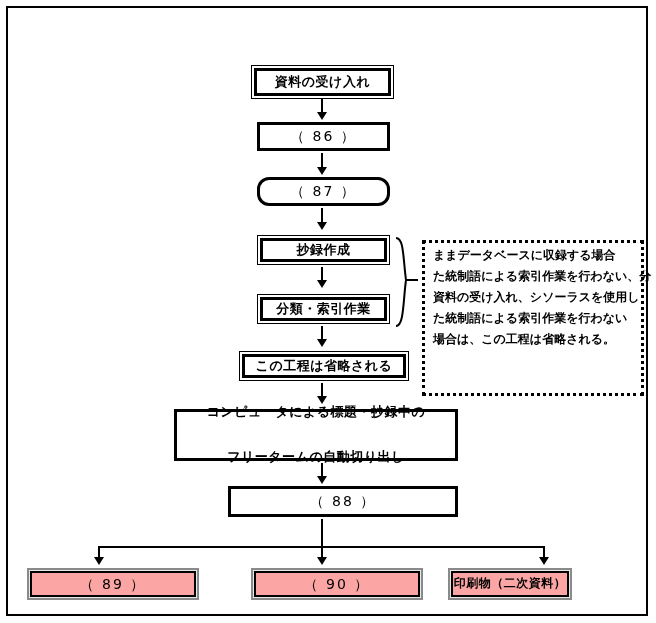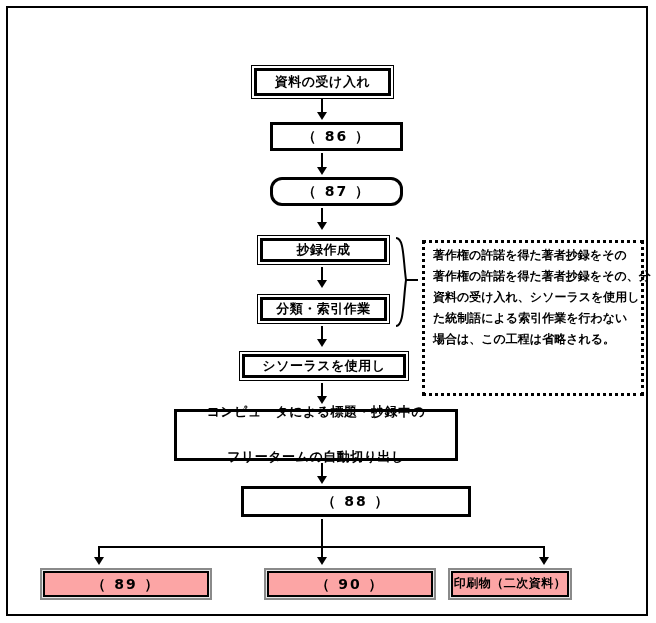--- a/index.html
+++ b/index.html
@@ -82,23 +82,22 @@
   .jp {
     font-size: 13px;
     font-weight: bold;
   }
   .jp-small {
     font-size: 12px;
     font-weight: bold;
   }
   .num {
     font-size: 14px;
-    font-weight: bold;
+    font-weight: normal;
     letter-spacing: 2px;
-    margin-left: 13px;
   }
   .twoline {
     flex-direction: column;
     justify-content: center;
     gap: 24px;
   }
   .twoline .line {
     display: block;
     padding: 1px 0;
   }
@@ -185,29 +184,29 @@
 
     <div class="vline" style="left:313px; top:318px; height:15px;"></div>
     <div class="arrowhead" style="left:309px; top:331px;"></div>
 
     <svg id="brace" style="left:386px; top:228px;" width="28" height="92" viewBox="0 0 28 92">
       <path d="M2,2 C10,2 9,22 12,44 C9,66 10,90 2,90" fill="none" stroke="#000000" stroke-width="2"></path>
       <path d="M12,44 L24,44" fill="none" stroke="#000000" stroke-width="2"></path>
     </svg>
 
     <div id="note" style="left:414px; top:232px; width:222px; height:156px;">
-      <span class="nline">著作権の許諾を得た著者抄録をその</span>
-      <span class="nline">著作権の許諾を得た著者抄録をその、分</span>
+      <span class="nline">ままデータベースに収録する場合</span>
+      <span class="nline">た統制語による索引作業を行わない、分</span>
       <span class="nline">資料の受け入れ、シソーラスを使用し</span>
       <span class="nline">た統制語による索引作業を行わない</span>
       <span class="nline">場合は、この工程は省略される。</span>
     </div>
 
     <div class="node doubled jp" style="left:231px; top:343px; width:170px; height:30px;">
-      <span class="inner">シソーラスを使用し</span>
+      <span class="inner">この工程は省略される</span>
     </div>
 
     <div class="vline" style="left:313px; top:375px; height:15px;"></div>
     <div class="arrowhead" style="left:309px; top:388px;"></div>
 
     <div class="node plain twoline jp" style="left:166px; top:401px; width:284px; height:52px;">
       <span class="line">コンピュータによる標題・抄録中の</span>
       <span class="line">フリータームの自動切り出し</span>
     </div>
 

